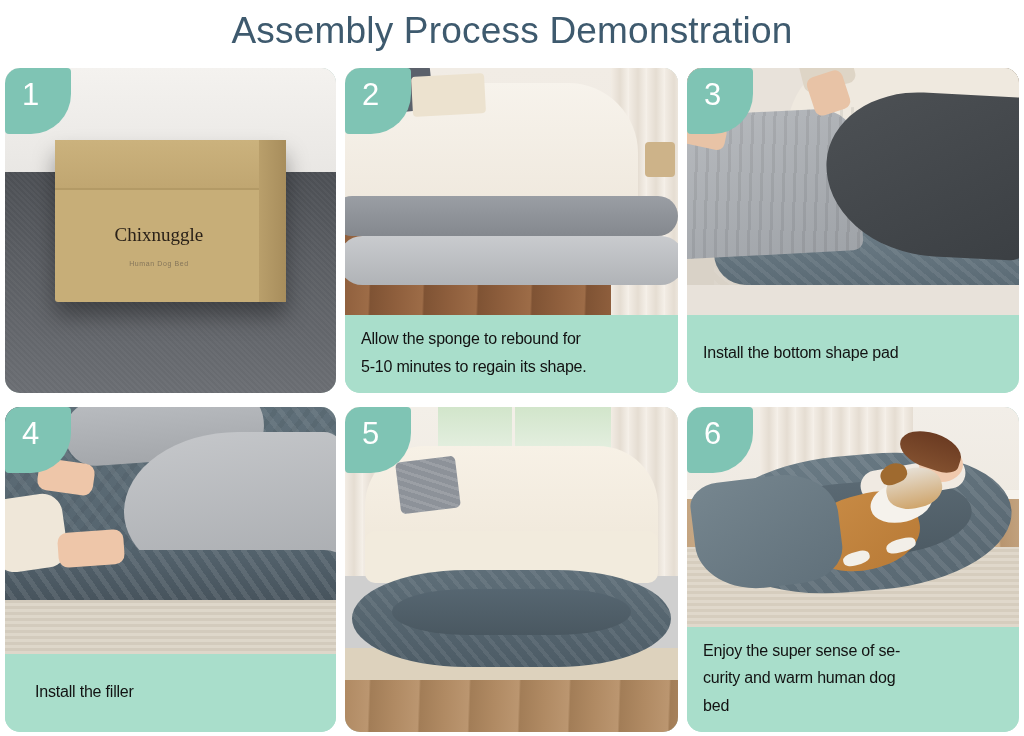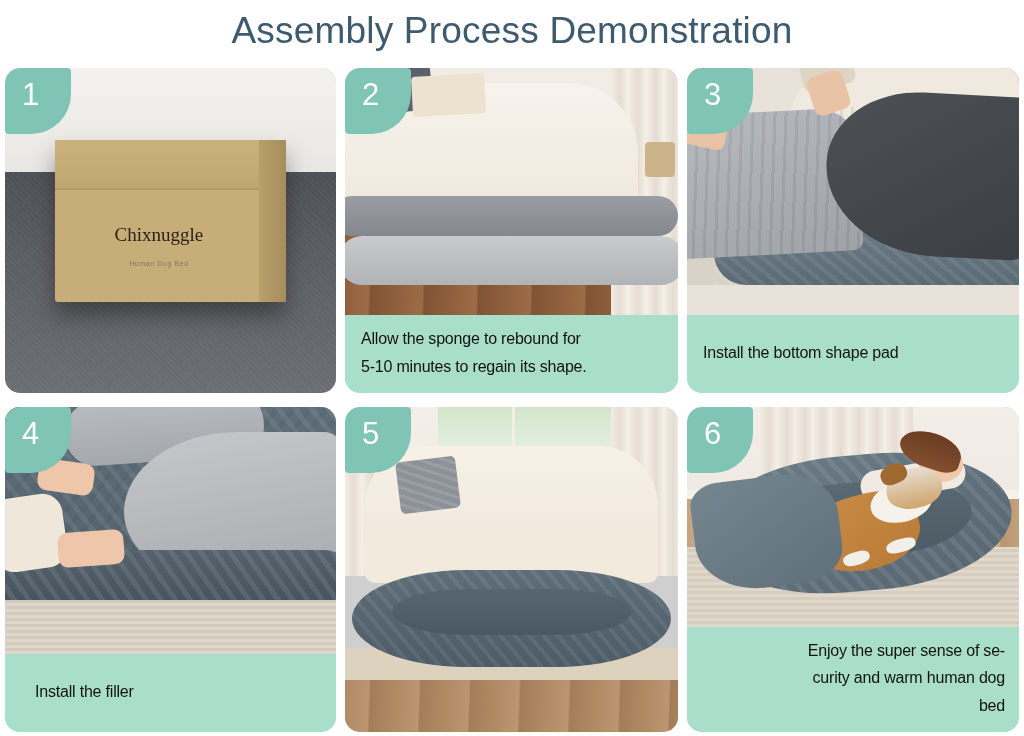--- a/index.html
+++ b/index.html
@@ -91,21 +91,21 @@
     background: #a9decb;
     color: #121212;
     font-size: 16px;
     line-height: 27.5px;
     padding: 10px 14px 13px 16px;
     letter-spacing: -0.2px;
   }
   .caption.center { text-align: center; padding-left: 30px; }
   .caption.lines2 { min-height: 78px; }
   .caption.lines1 { min-height: 78px; display:flex; align-items:center; }
-  .caption.lines3 { min-height: 100px; text-align: right; }
+  .caption.lines3 { min-height: 100px; }
 
   
   .scene { position: absolute; inset: 0; }
 
   
   .wall      { position:absolute; left:0; right:0; top:0; background:#ece7e1; }
   .floor-wood{ position:absolute; left:0; right:0; bottom:0;
                background: repeating-linear-gradient(90deg,#a9764f 0px,#b5825a 28px,#9c6b46 30px,#a9764f 58px); }
   .carpet-grey{position:absolute; left:0; right:0; bottom:0; background:#52555a;}
   .curtain   { position:absolute; top:0; bottom:0;

